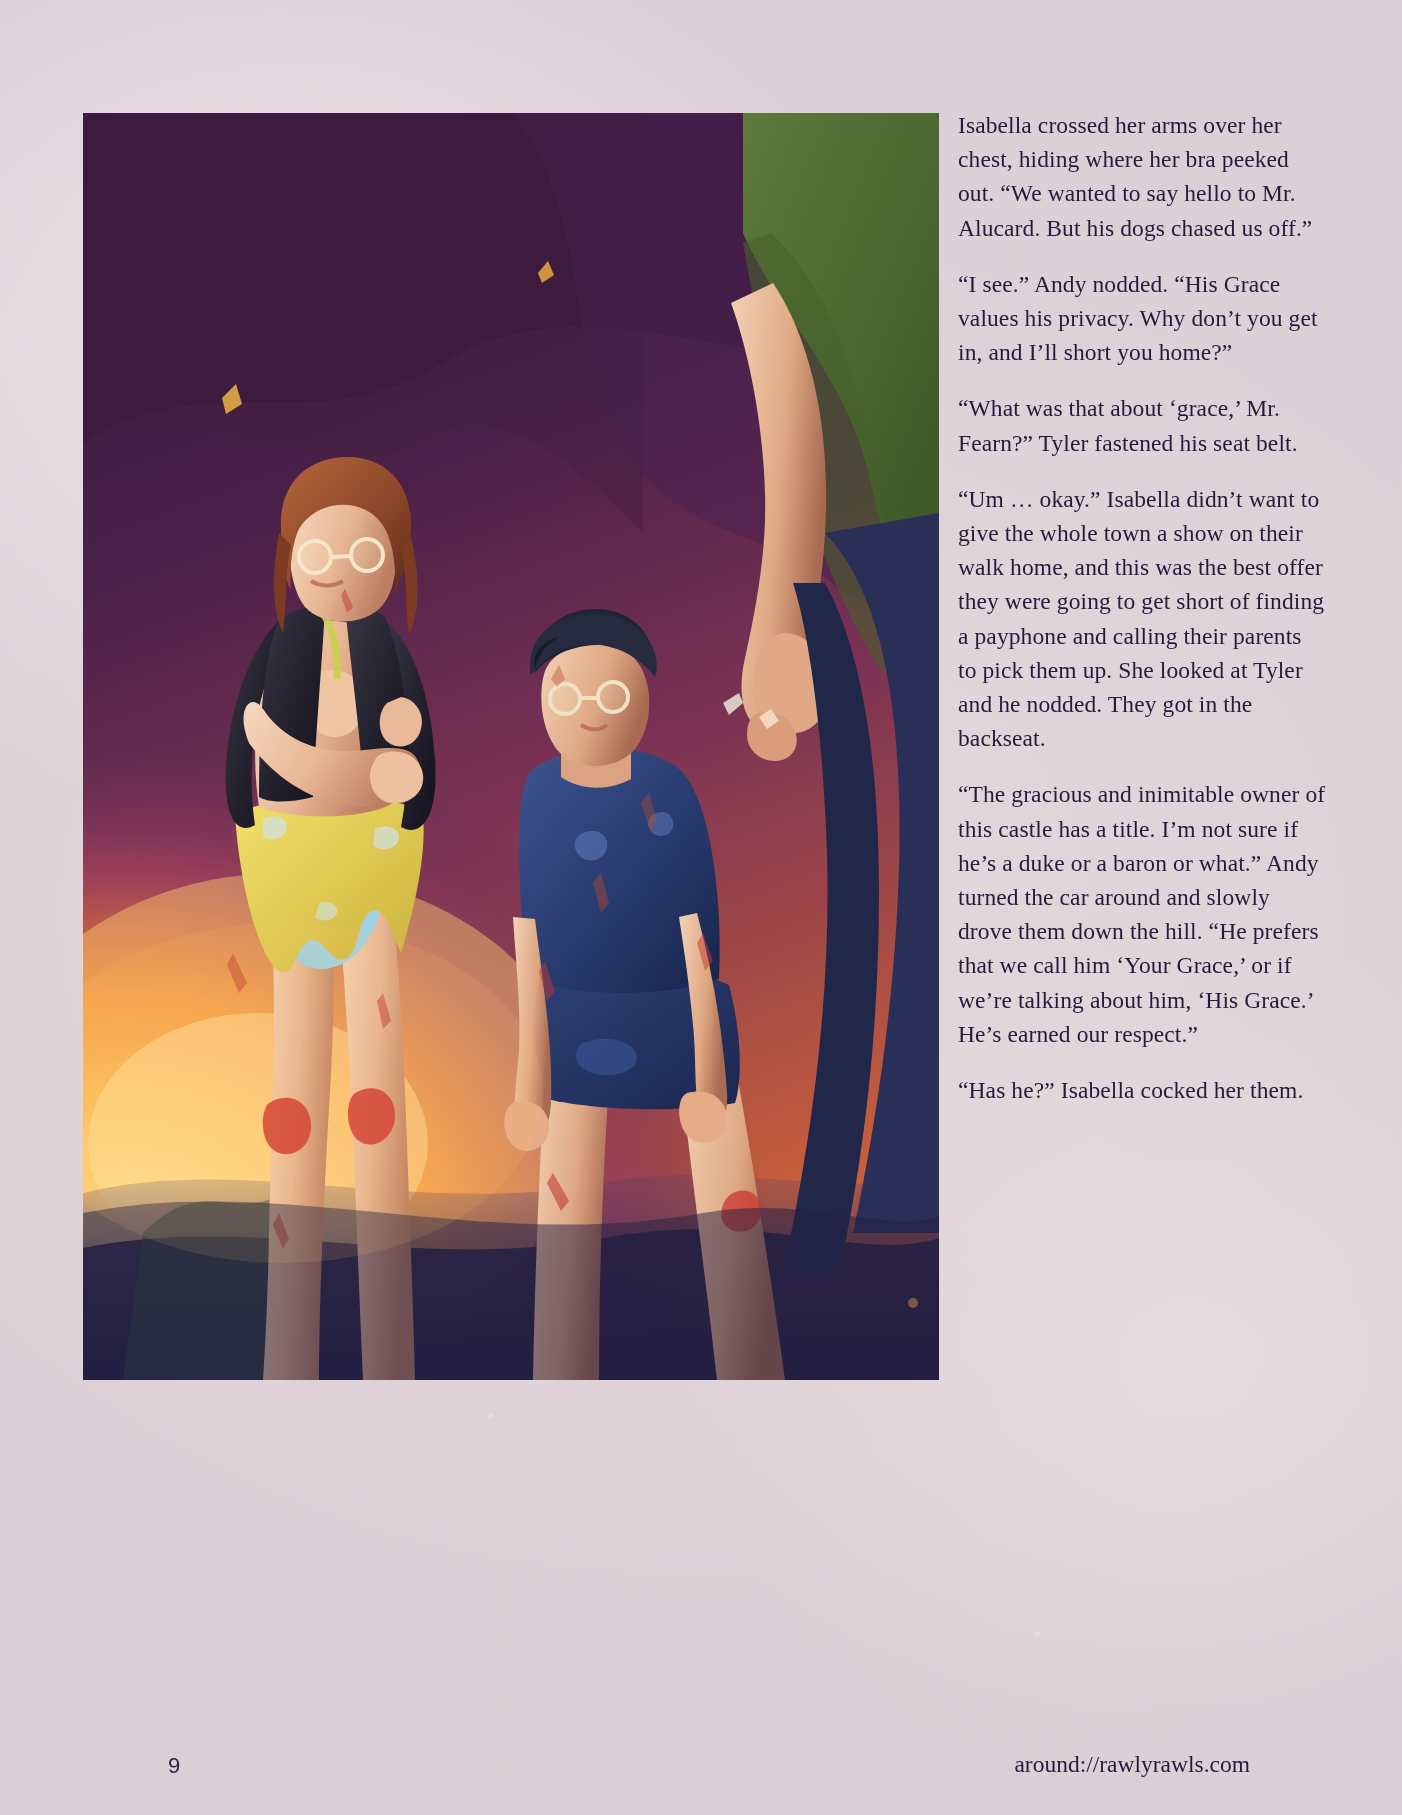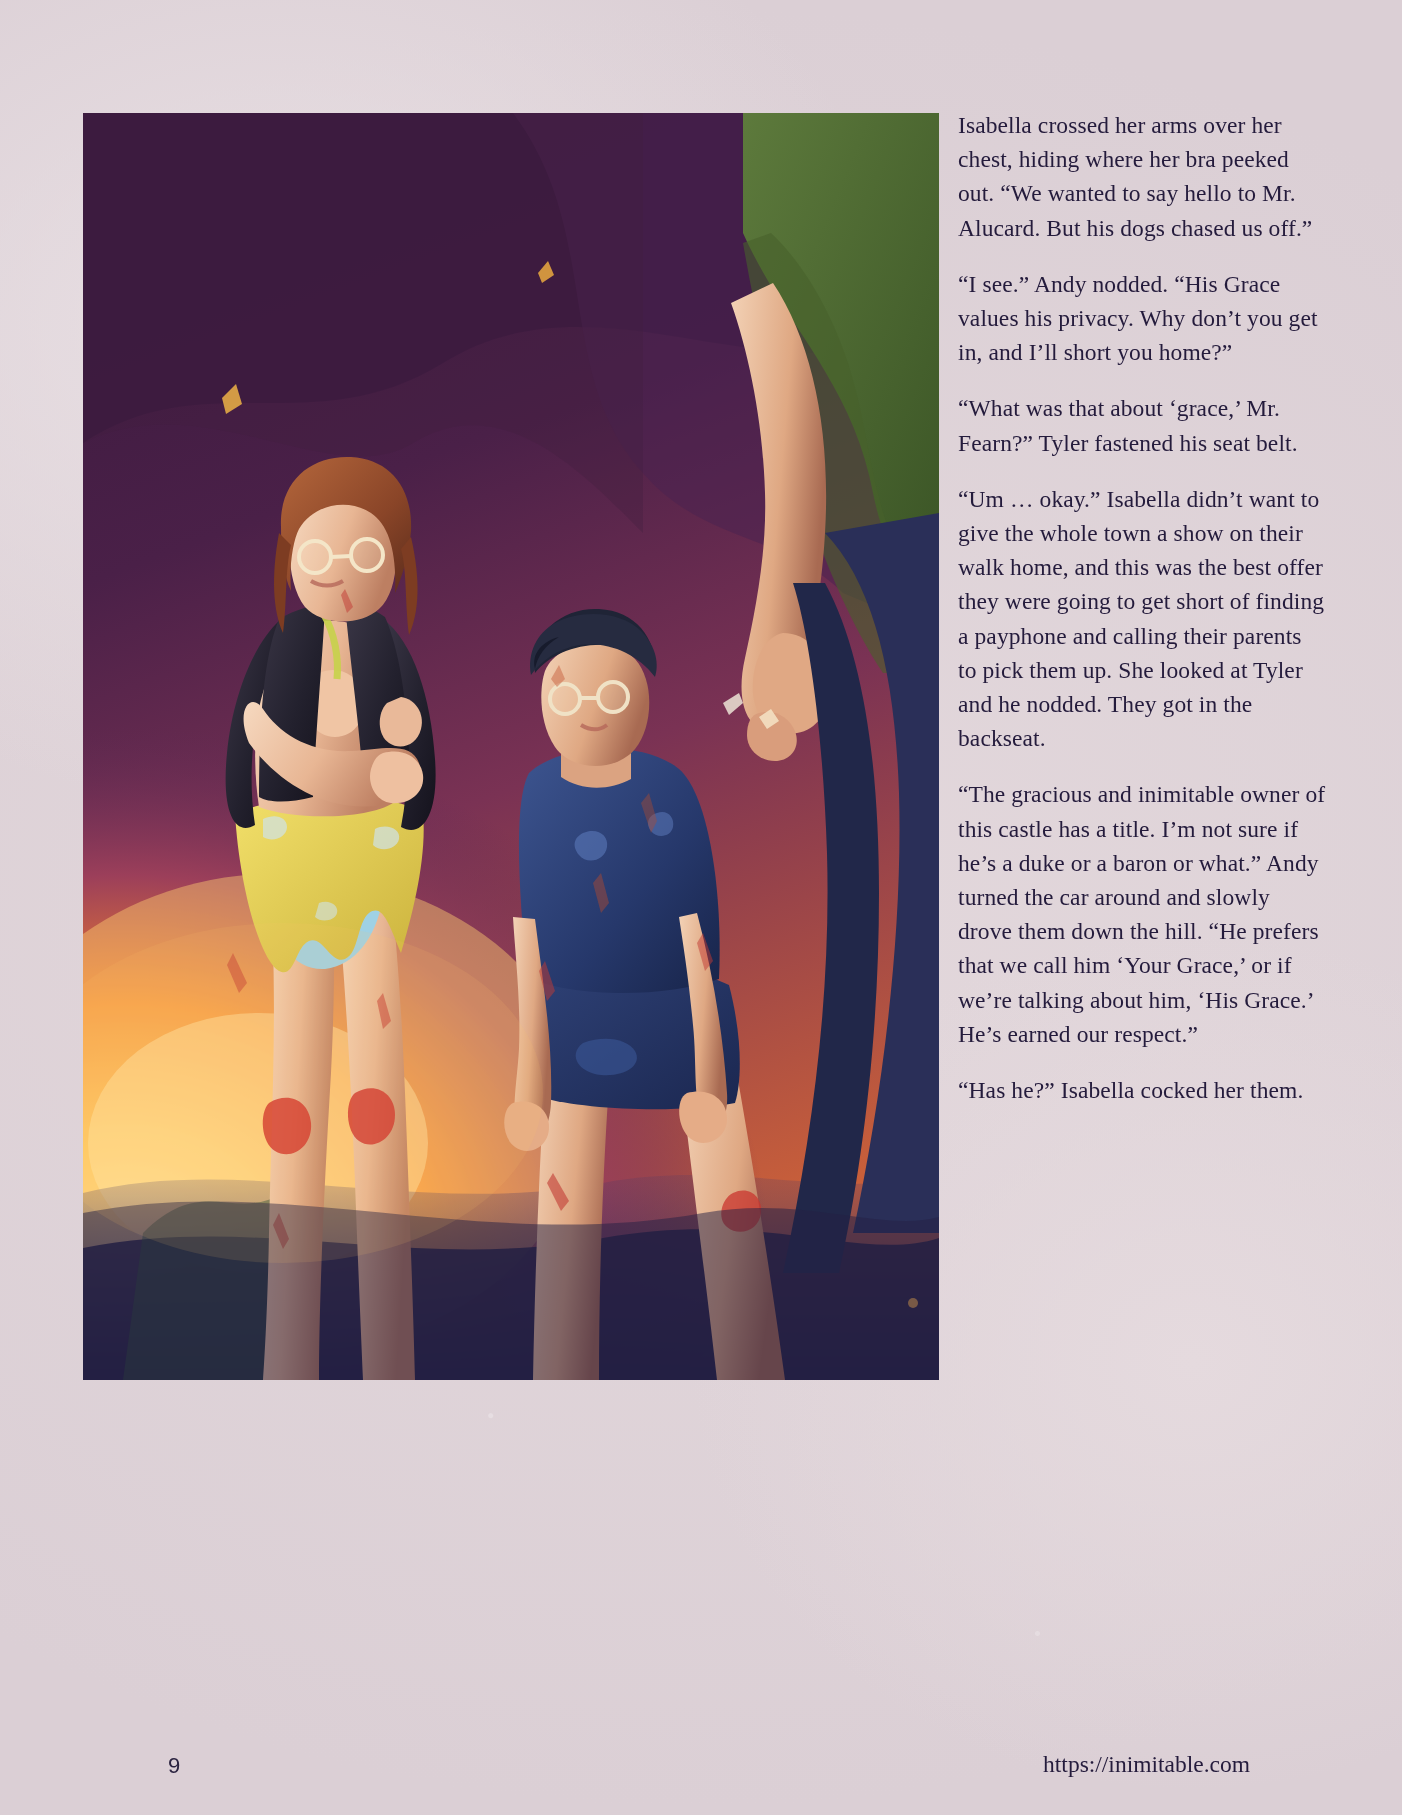--- a/index.html
+++ b/index.html
@@ -268,15 +268,15 @@
   <div id="text-column">
     <p class="para">Isabella crossed her arms over her chest, hiding where her bra peeked out. “We wanted to say hello to Mr. Alucard. But his dogs chased us off.”</p>
     <p class="para">“I see.” Andy nodded. “His Grace values his privacy. Why don’t you get in, and I’ll short you home?”</p>
     <p class="para">“What was that about ‘grace,’ Mr. Fearn?” Tyler fastened his seat belt.</p>
     <p class="para">“Um … okay.” Isabella didn’t want to give the whole town a show on their walk home, and this was the best offer they were going to get short of finding a payphone and calling their parents to pick them up. She looked at Tyler and he nodded. They got in the backseat.</p>
     <p class="para">“The gracious and inimitable owner of this castle has a title. I’m not sure if he’s a duke or a baron or what.” Andy turned the car around and slowly drove them down the hill. “He prefers that we call him ‘Your Grace,’ or if we’re talking about him, ‘His Grace.’ He’s earned our respect.”</p>
     <p class="para">“Has he?” Isabella cocked her them.</p>
   </div>
 
   <div id="page-number">9</div>
-  <div id="site-url">https://inimitable.com</div>
+  <div id="site-url">around://rawlyrawls.com</div>
 
 </div>
 
 </body></html>

